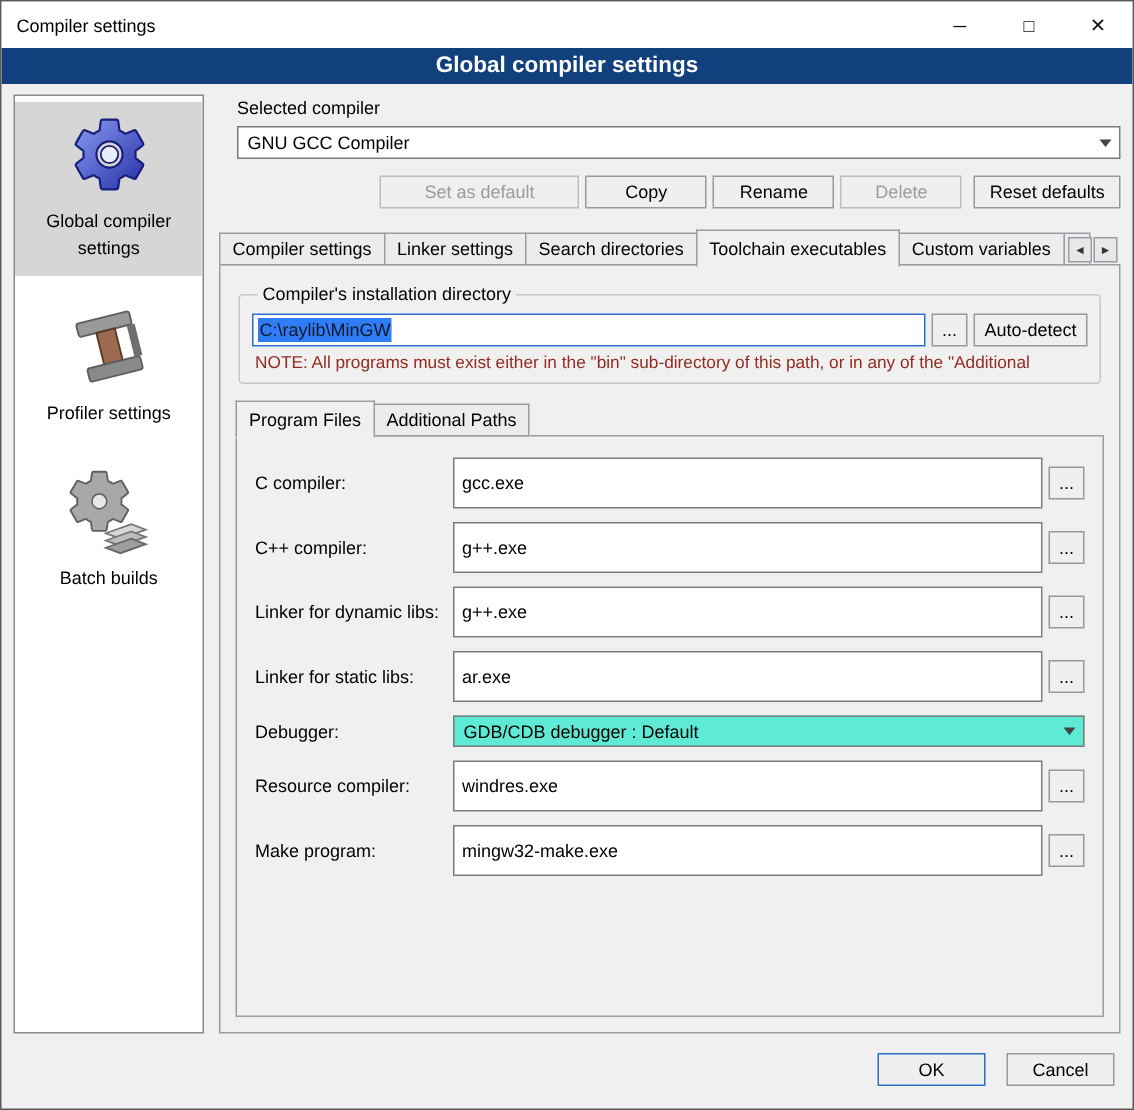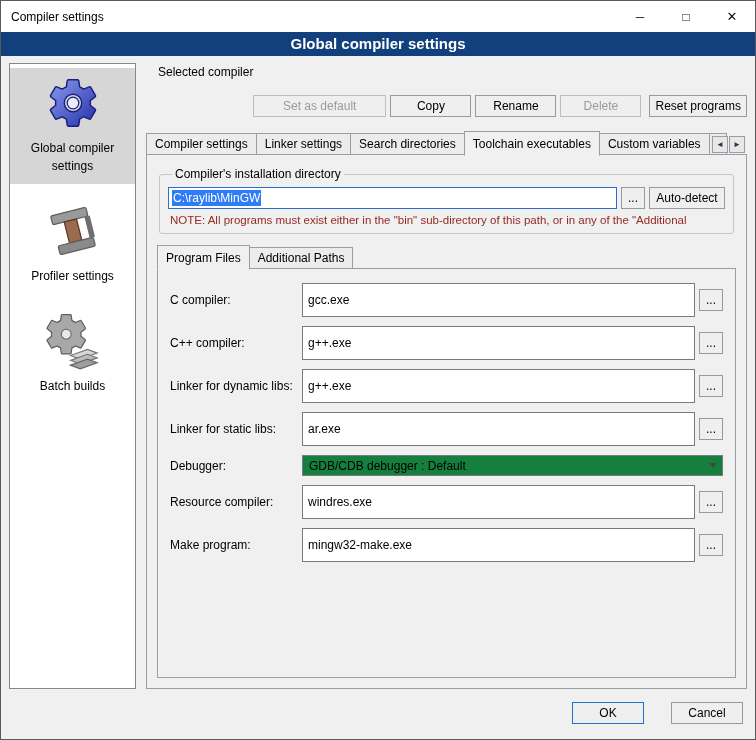--- a/index.html
+++ b/index.html
@@ -60,38 +60,38 @@
   .tab-arrow { width:16px; height:17px; background:#e8e8e8; border:1px solid #9a9da6; font-size:8px;
                display:flex; align-items:center; justify-content:center; cursor:default; color:#333; }
   .tabpanel { flex:1; border:1px solid #9a9da6; background:#f0f0f0; margin-top:-1px;
               padding:12px 10px 10px 10px; display:flex; flex-direction:column; min-height:0; }
   
   fieldset.group { border:1px solid #c6c6c6; border-radius:3px; padding:4px 8px 4px 8px; margin:0 2px; }
   fieldset.group legend { font-size:12px; padding:0 3px; margin-left:4px; }
   .dir-row { display:flex; gap:4px; align-items:center; margin-top:2px; }
   .dir-input { flex:1; height:22px; border:1px solid #2a6fc9; background:#fff; font-size:12px;
                display:flex; align-items:center; padding-left:3px; overflow:hidden; cursor:text; }
-  .dir-input .selected-text { background:#2f7df6; color:#ffffff; padding:1px 1px; }
+  .dir-input .selected-text { background:#2f7df6; color:#0f172a; padding:1px 1px; }
   .mini-btn { width:24px; height:22px; flex:0 0 auto; }
   .autodetect-btn { width:76px; height:22px; flex:0 0 auto; }
   .note { color:#942a20; font-size:11.5px; margin:5px 2px 3px 2px; white-space:nowrap; overflow:hidden; }
   
   .subtabstrip { display:flex; align-items:flex-end; margin-top:11px; position:relative; z-index:2; }
   .subpanel { flex:1; border:1px solid #9a9da6; background:#f0f0f0; margin-top:-1px;
               padding:14px 10px 10px 8px; min-height:0; }
   .field-row { display:flex; align-items:center; margin:0 2px 9px 4px; }
   .field-row .flabel { width:132px; font-size:12px; flex:0 0 auto; }
   .txt { flex:1; height:33px; border:1px solid #7a7a7a; background:#fff; font-size:12px;
          padding:16px 5px; font-family:"Liberation Sans", sans-serif; min-width:0; }
   .field-row .mini-btn { margin-left:4px; }
-  .debug-combo { flex:1; background:#15803d; height:21px; }
+  .debug-combo { flex:1; background:#5eead4; height:21px; }
   
   .footer { flex:0 0 auto; height:44px; display:flex; align-items:center; justify-content:flex-end;
             gap:14px; padding:0 12px 8px 0; }
-  .footer .btn { width:72px;margin-left:13px; }
+  .footer .btn { width:72px; }
   .footer .btn.default { border-color:#2a6fc9; }
   svg { display:block; }
 </style>
 </head>
 <body>
 
 <div class="window">
 
   <div class="titlebar">
     <span class="title">Compiler settings</span>
@@ -150,28 +150,34 @@
           </svg>
         </span>
         <span class="lbl">Batch builds</span>
       </div>
     </div>
 
     <div class="content">
 
       <div class="sec-label">Selected compiler</div>
 
+      <div class="combo compiler-combo">
+        <span>GNU GCC Compiler</span>
+        <span class="arrow-zone">
+            <span class="tri"></span>
+          </span>
+      </div>
 
       <div class="btn-row">
         <div class="btn disabled w-setdef">Set as default</div>
         <div class="btn w-72">Copy</div>
         <div class="btn w-72">Rename</div>
         <div class="btn disabled w-72">Delete</div>
         <div class="spacer"></div>
-        <div class="btn w-reset">Reset programs</div>
+        <div class="btn w-reset">Reset defaults</div>
       </div>
 
       <div class="tabstrip">
         <div class="tab inactive">Compiler settings</div>
         <div class="tab inactive">Linker settings</div>
         <div class="tab inactive">Search directories</div>
         <div class="tab active">Toolchain executables</div>
         <div class="tab inactive">Custom variables</div>
         <div class="tab inactive truncated">Buil</div>
         <div class="tab-arrows">

